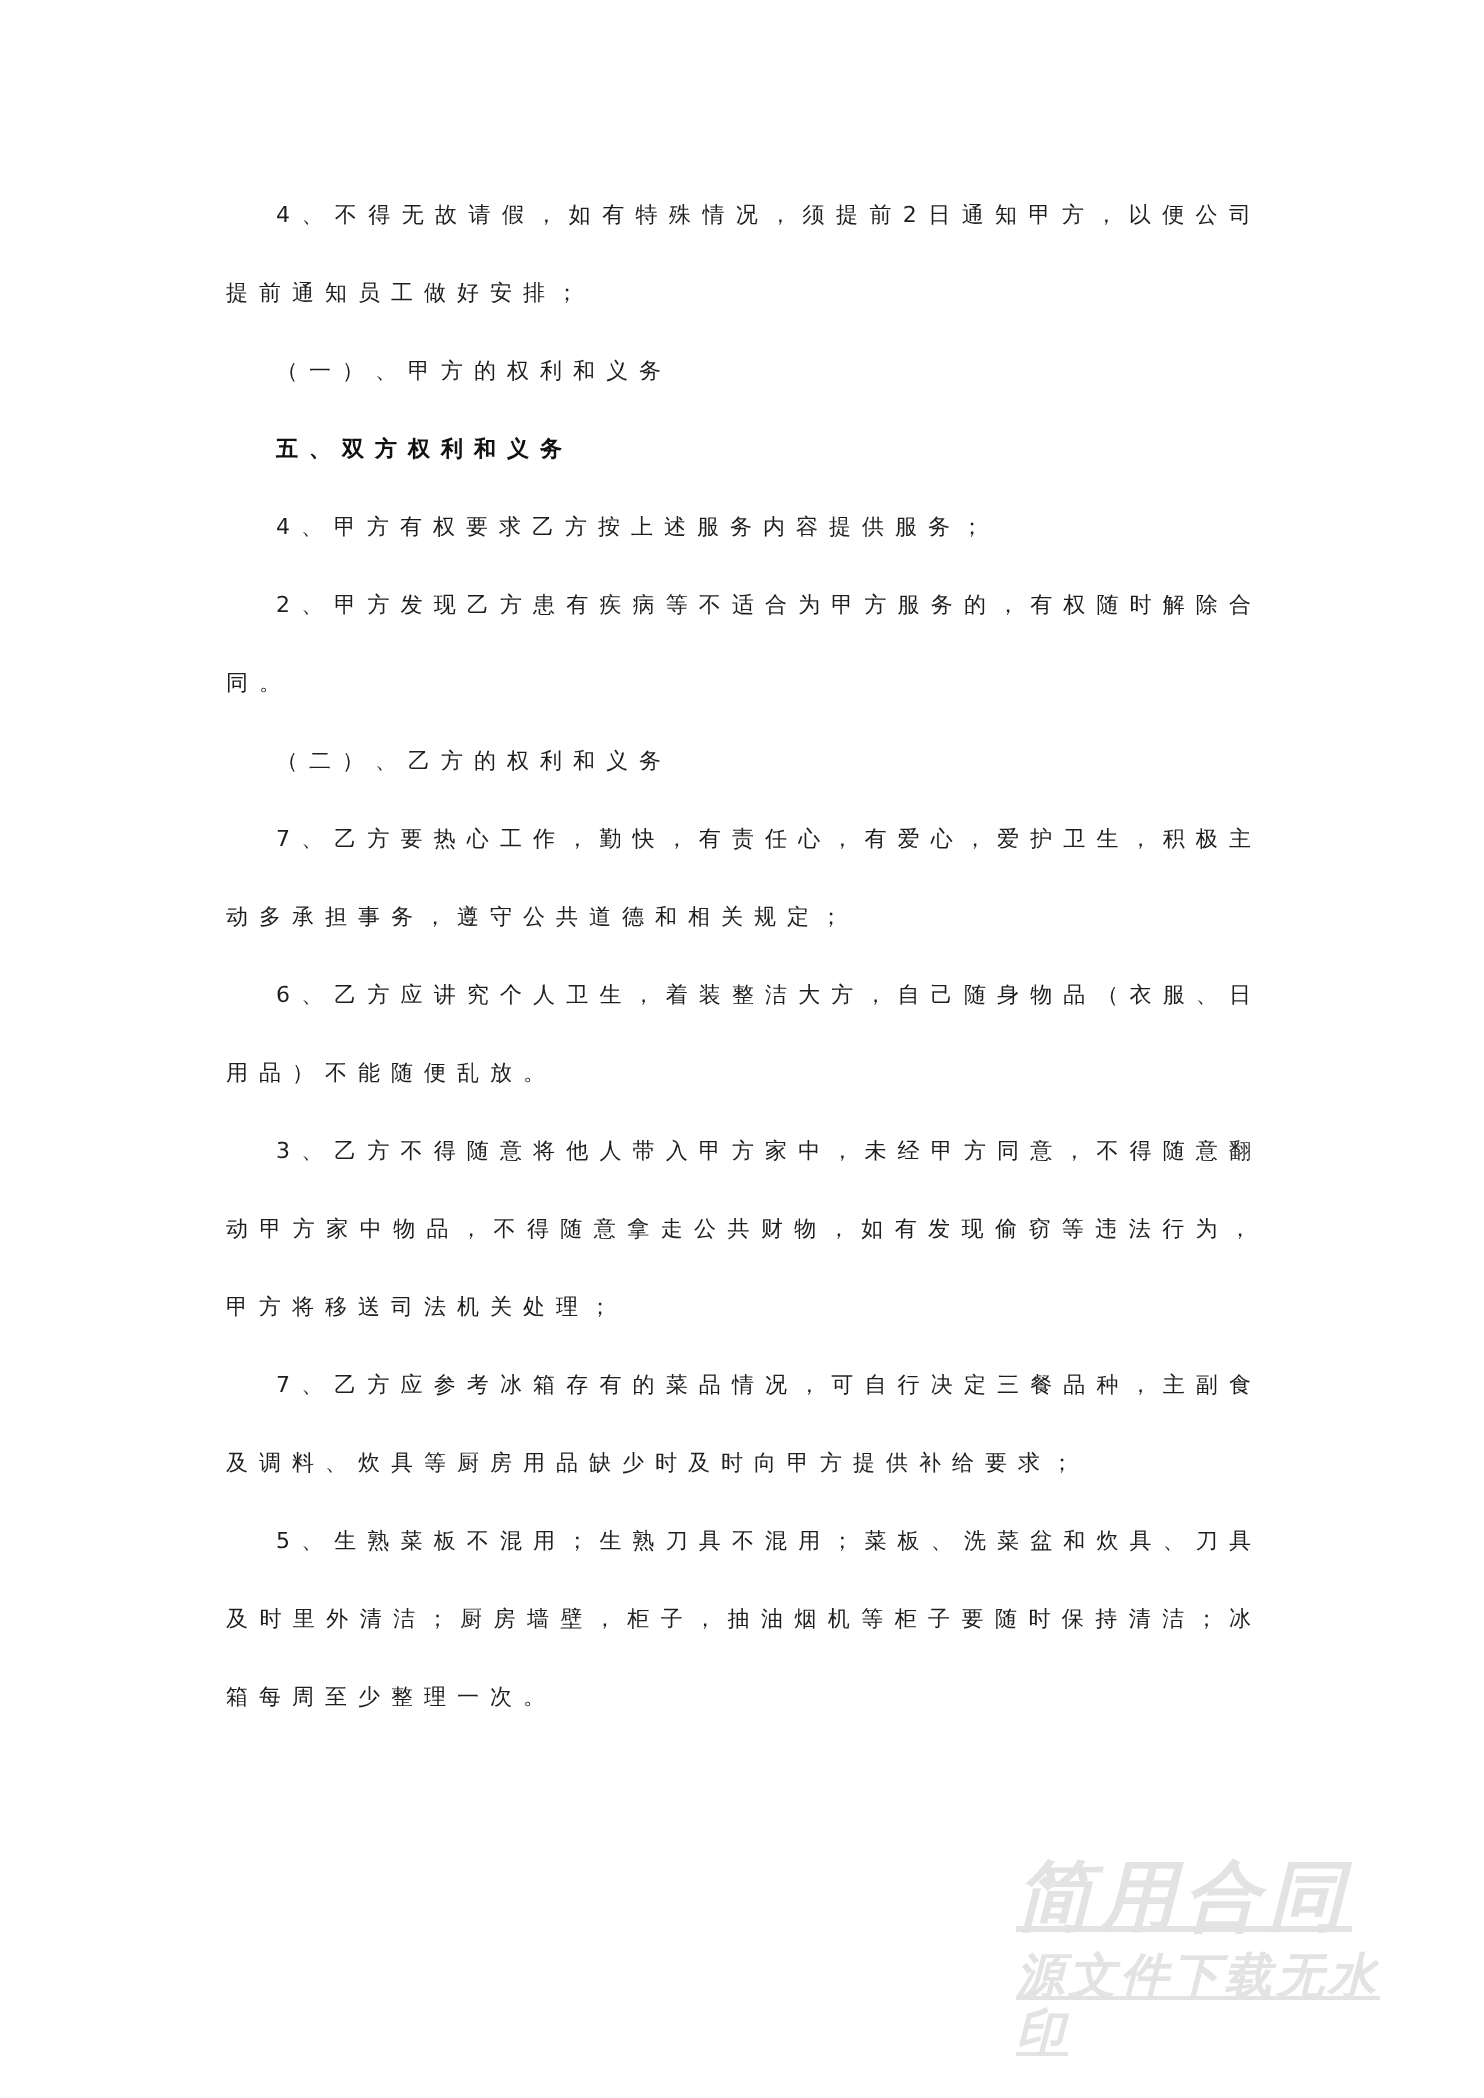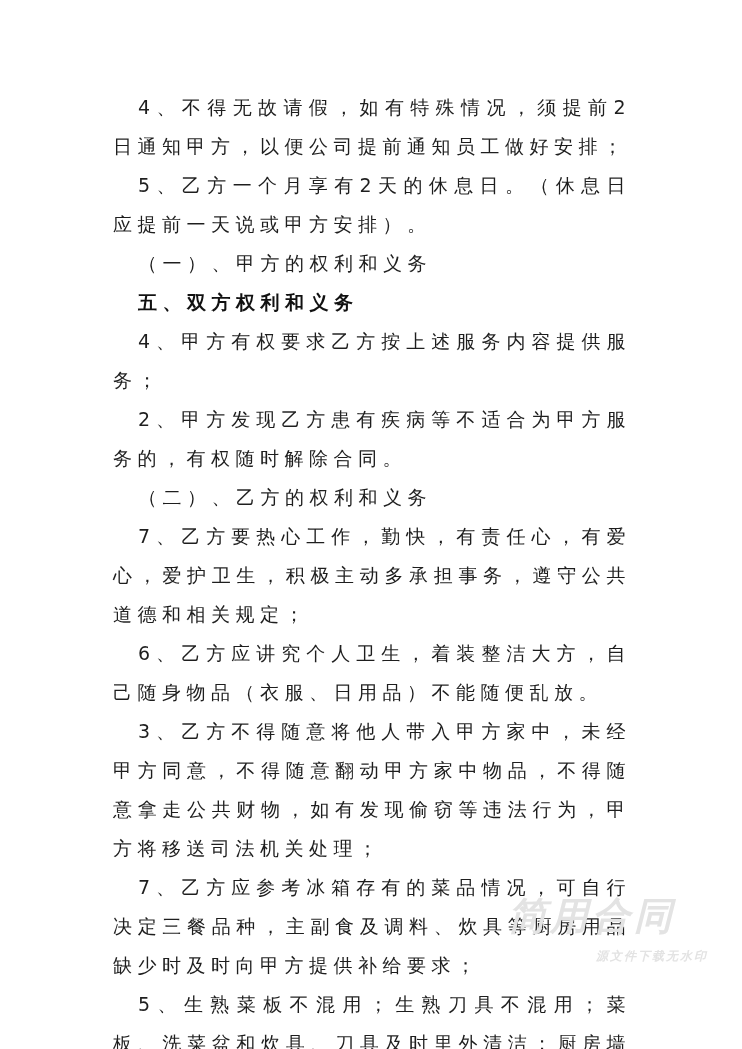--- a/index.html
+++ b/index.html
@@ -16,64 +16,63 @@
       color: #1a1a1a;
     }
     .page {
       position: absolute;
       left: 113px;
       top: 88px;
       width: 518px;
     }
     .para {
       margin: 0;
-      font-size: 19px;
+      font-size: 11px;
       line-height: 39px;
       letter-spacing: 5.5px;
       text-indent: 25px;
       text-align: justify;
       word-break: break-all;
       color: #1e1e1e;
     }
     .para.heading {
       font-weight: bold;
       color: #111;
     }
     .watermark {
       position: absolute;
       left: 508px;
-      top: 892px;
+      top: 924px;
       width: 200px;
       color: #e3e3e3;
       font-style: italic;
       font-weight: bold;
       pointer-events: none;
       user-select: none;
+      text-decoration: underline;
     }
     .wm-title {
       font-size: 38px;
       letter-spacing: 4px;
       line-height: 48px;
       display: block;
     }
     .wm-sub {
-      font-size: 12px;
+      font-size: 24px;
       letter-spacing: 2px;
       line-height: 28px;
       display: block;
       margin-top: 2px;
-      text-align: right;
     }
   </style>
 </head>
 <body>
 
 <div class="page">
   <p class="para">4、不得无故请假，如有特殊情况，须提前2日通知甲方，以便公司提前通知员工做好安排；</p>
-  <p class="para">5、乙方一个月享有2天的休息日。（休息日应提前一天说或甲方安排）。</p>
   <p class="para">（一）、甲方的权利和义务</p>
   <p class="para heading">五、双方权利和义务</p>
   <p class="para">4、甲方有权要求乙方按上述服务内容提供服务；</p>
   <p class="para">2、甲方发现乙方患有疾病等不适合为甲方服务的，有权随时解除合同。</p>
   <p class="para">（二）、乙方的权利和义务</p>
   <p class="para">7、乙方要热心工作，勤快，有责任心，有爱心，爱护卫生，积极主动多承担事务，遵守公共道德和相关规定；</p>
   <p class="para">6、乙方应讲究个人卫生，着装整洁大方，自己随身物品（衣服、日用品）不能随便乱放。</p>
   <p class="para">3、乙方不得随意将他人带入甲方家中，未经甲方同意，不得随意翻动甲方家中物品，不得随意拿走公共财物，如有发现偷窃等违法行为，甲方将移送司法机关处理；</p>
   <p class="para">7、乙方应参考冰箱存有的菜品情况，可自行决定三餐品种，主副食及调料、炊具等厨房用品缺少时及时向甲方提供补给要求；</p>
   <p class="para">5、生熟菜板不混用；生熟刀具不混用；菜板、洗菜盆和炊具、刀具及时里外清洁；厨房墙壁，柜子，抽油烟机等柜子要随时保持清洁；冰箱每周至少整理一次。</p>

